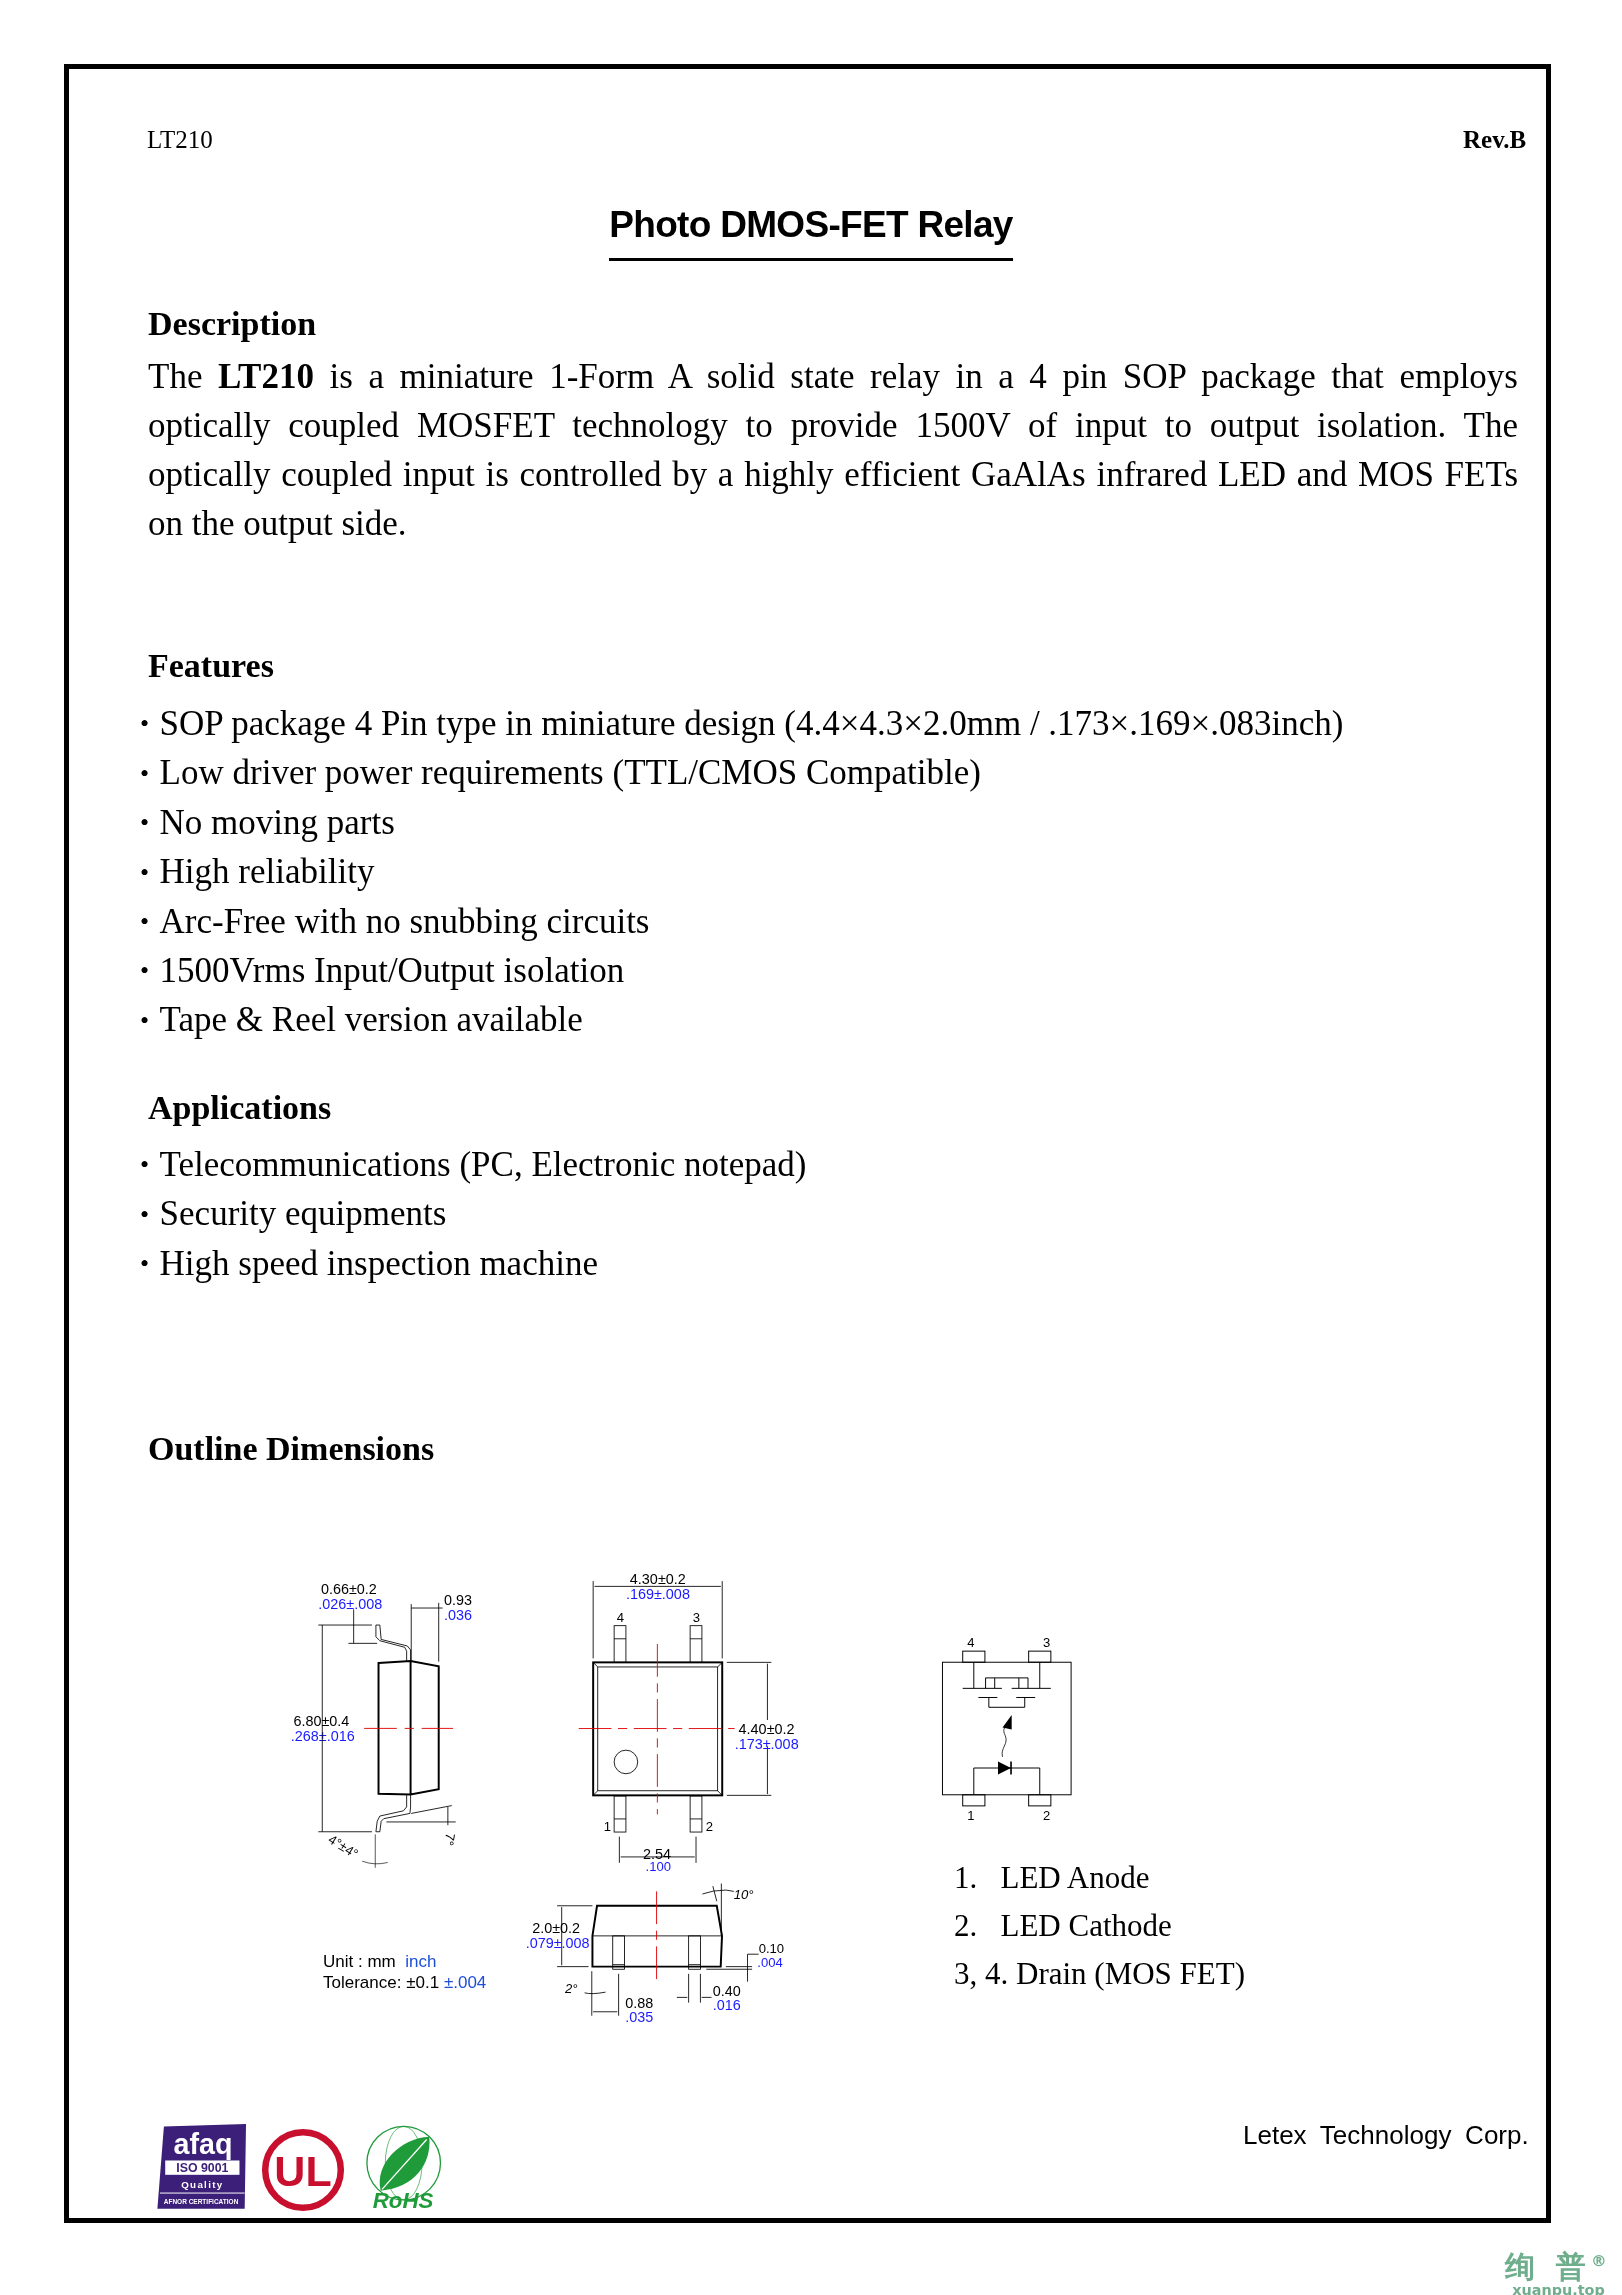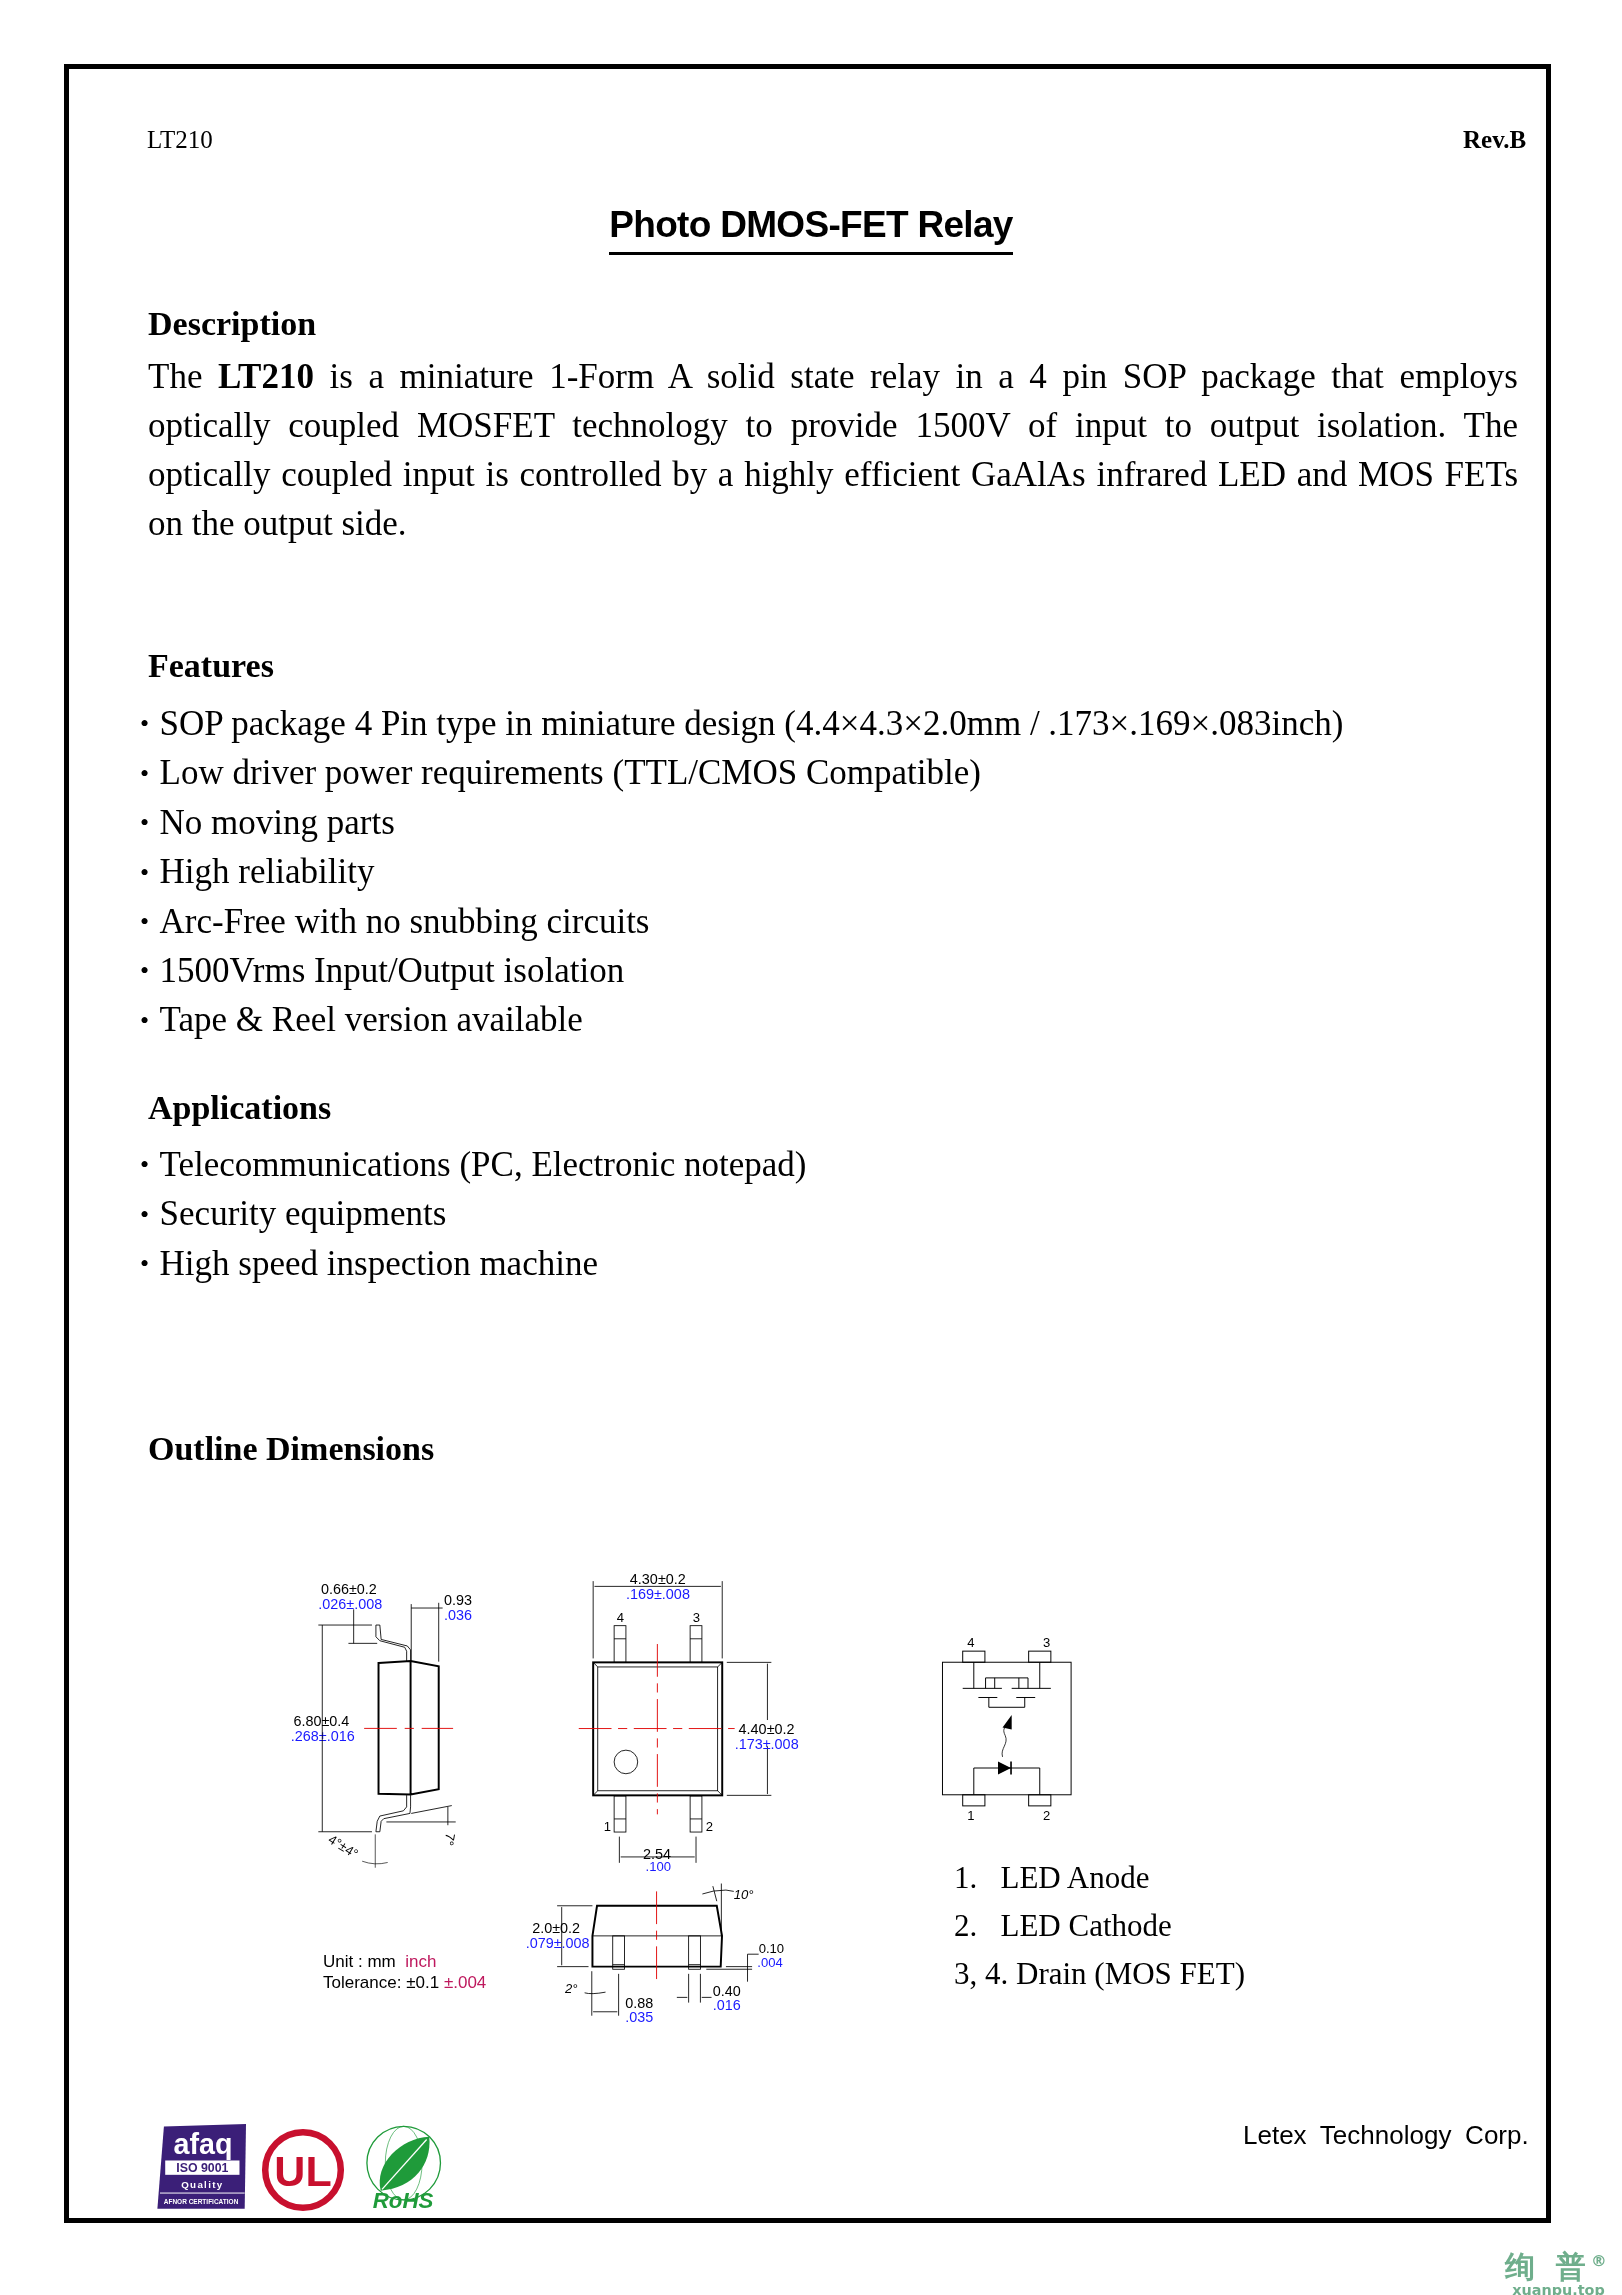--- a/index.html
+++ b/index.html
@@ -5,35 +5,35 @@
   html, body { margin: 0; padding: 0; background: #ffffff; }
   body { width: 1622px; height: 2295px; position: relative; overflow: hidden;
          font-family: "Liberation Serif", "DejaVu Serif", serif; color: #000; }
   .frame { position: absolute; left: 64px; top: 64px; width: 1487px; height: 2159px;
            border: 5.2px solid #000; box-sizing: border-box; }
   .abs { position: absolute; }
   .hdr { font-size: 25px; top: 126px; }
   .title { left: 0; width: 1622px; top: 204px; text-align: center;
            font-family: "Liberation Sans", "DejaVu Sans", sans-serif; font-weight: bold;
            font-size: 37px; letter-spacing: -0.7px; }
-  .title span { border-bottom: 3.3px solid #000; padding-bottom: 7px; }
+  .title span { border-bottom: 3.3px solid #000; padding-bottom: 13px; }
   .h2 { font-size: 34px; font-weight: bold; left: 148px; }
   .para { left: 148px; width: 1370px; font-size: 35px; line-height: 49px; text-align: justify; text-align-last: left; }
   .para b { font-weight: bold; }
   ul.bullets { list-style: none; margin: 4px; padding: 0; left: 136px; font-size: 35px; line-height: 49px; }
   ul.bullets li::before { content: "\2022"; display: inline-block; width: 19.6px; font-size: 26px; vertical-align: 2.6px; }
   .pinlist { left: 954px; font-size: 31px; line-height: 48px; }
   .pinlist div { white-space: pre; }
   .footer-co { font-family: "Liberation Sans", "DejaVu Sans", sans-serif; font-size: 26px; left: 1243px; top: 2120px; word-spacing: 6.5px; }
   .watermark { left: 1505px; top: 2244px; color: #6fae8c; font-family: "DejaVu Sans", sans-serif; text-align: center; }
   .watermark .cn { font-size: 30px; font-weight: bold; letter-spacing: 5.2px; line-height: 33px; }
   .watermark .reg { font-size: 15.7px; vertical-align: super; }
   .watermark .url { font-size: 14.4px; font-weight: bold; line-height: 14.4px; }
   .unit { left: 323px; top: 1951px; font-family: "Liberation Sans", "DejaVu Sans", sans-serif; font-size: 17px; line-height: 21px; }
-  .blue { color: #be185d; }
+  .blue { color: #1d4ed8; }
   svg text { font-family: "Liberation Sans", "DejaVu Sans", sans-serif; }
 </style>
 </head>
 <body>
 
 <div class="frame"></div>
 
 <div class="abs hdr" style="left:147px;">LT210</div>
 <div class="abs hdr" style="left:1463px;font-weight:bold;">Rev.B</div>
 

